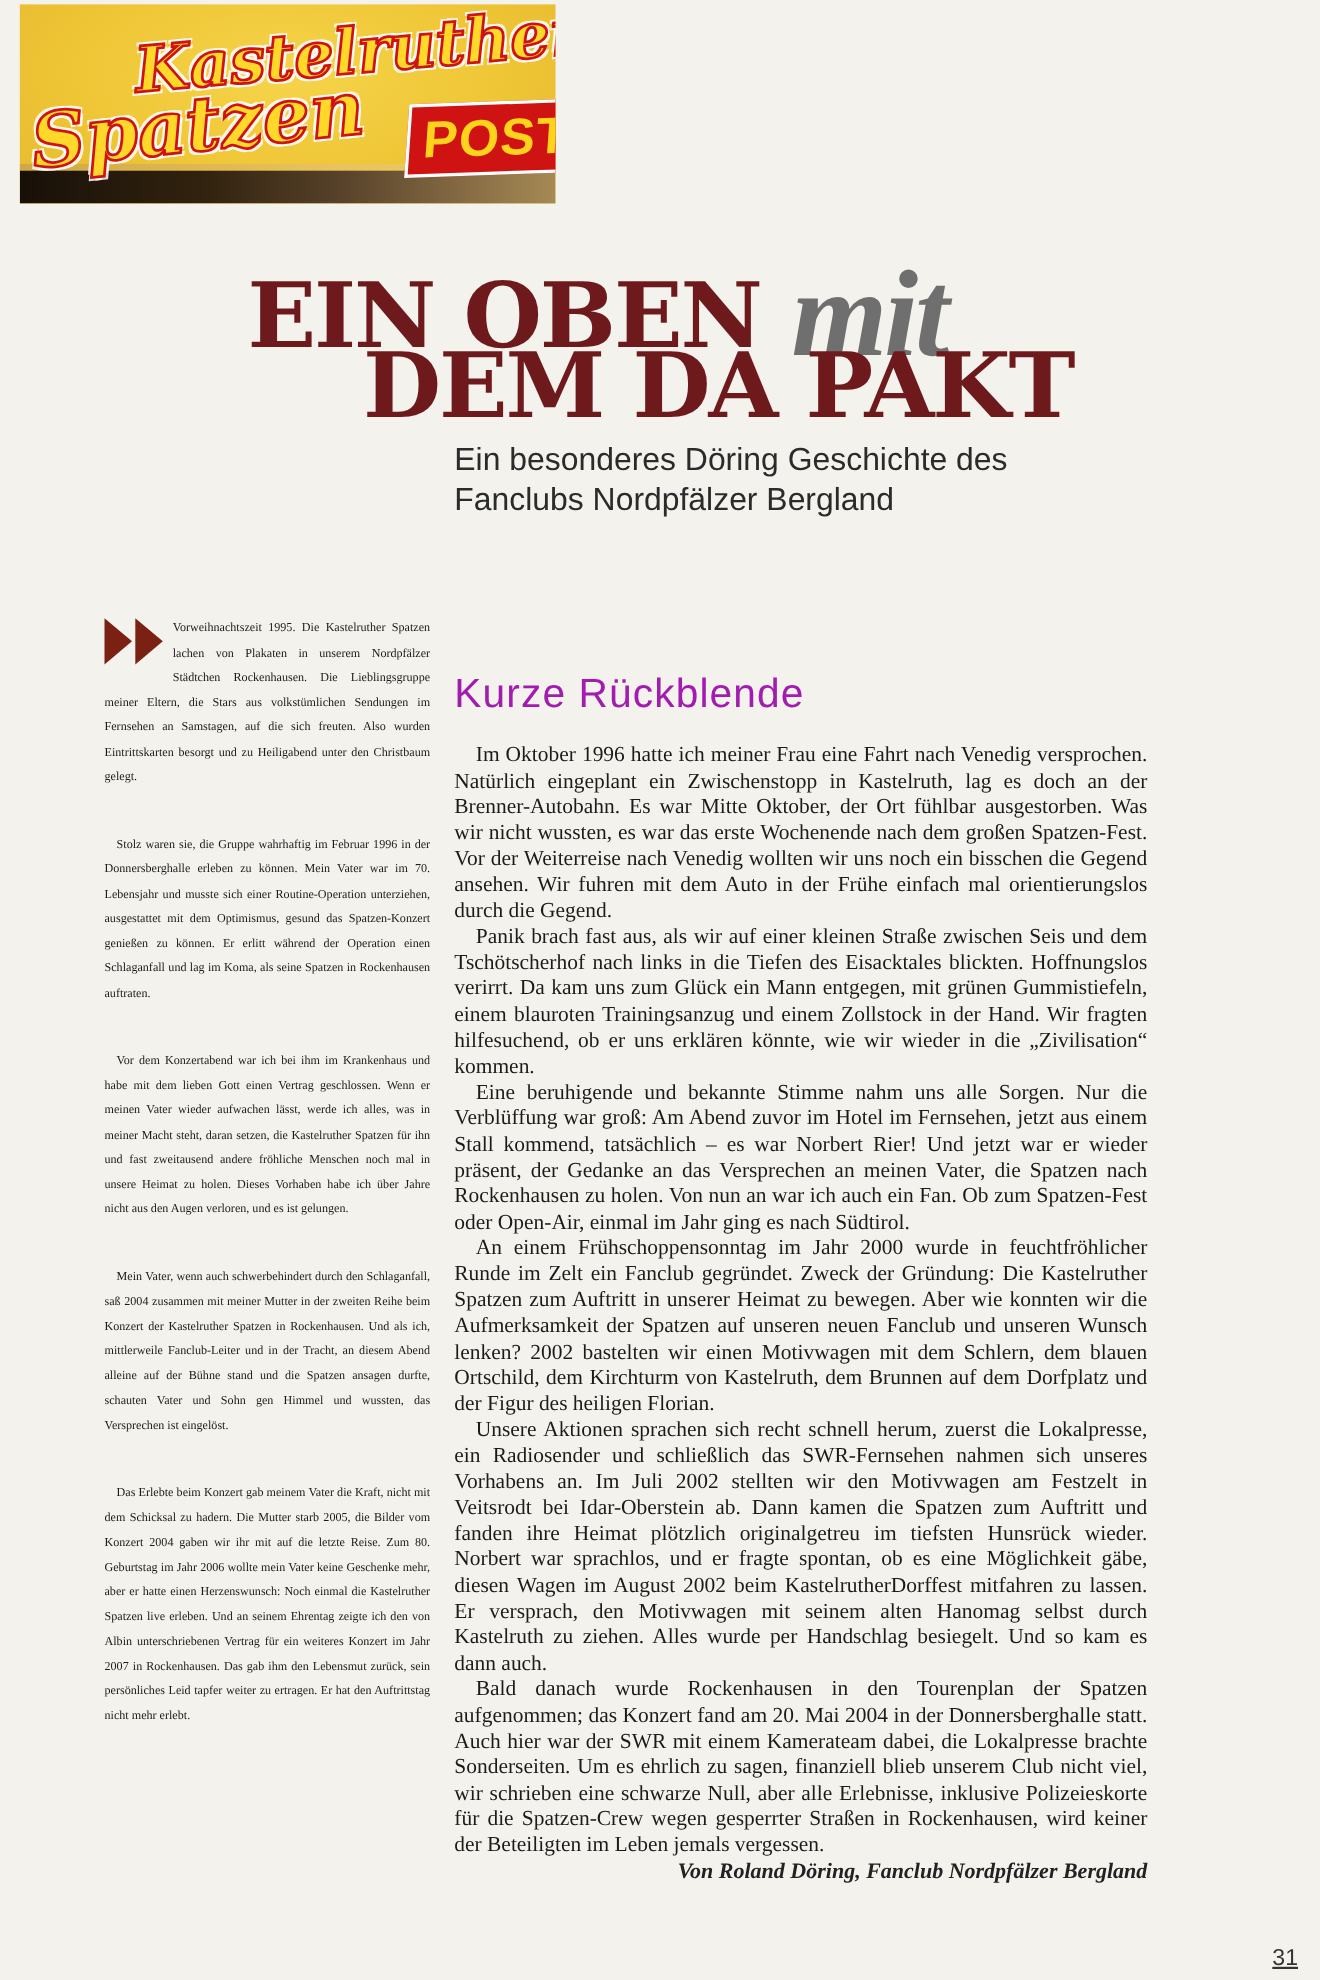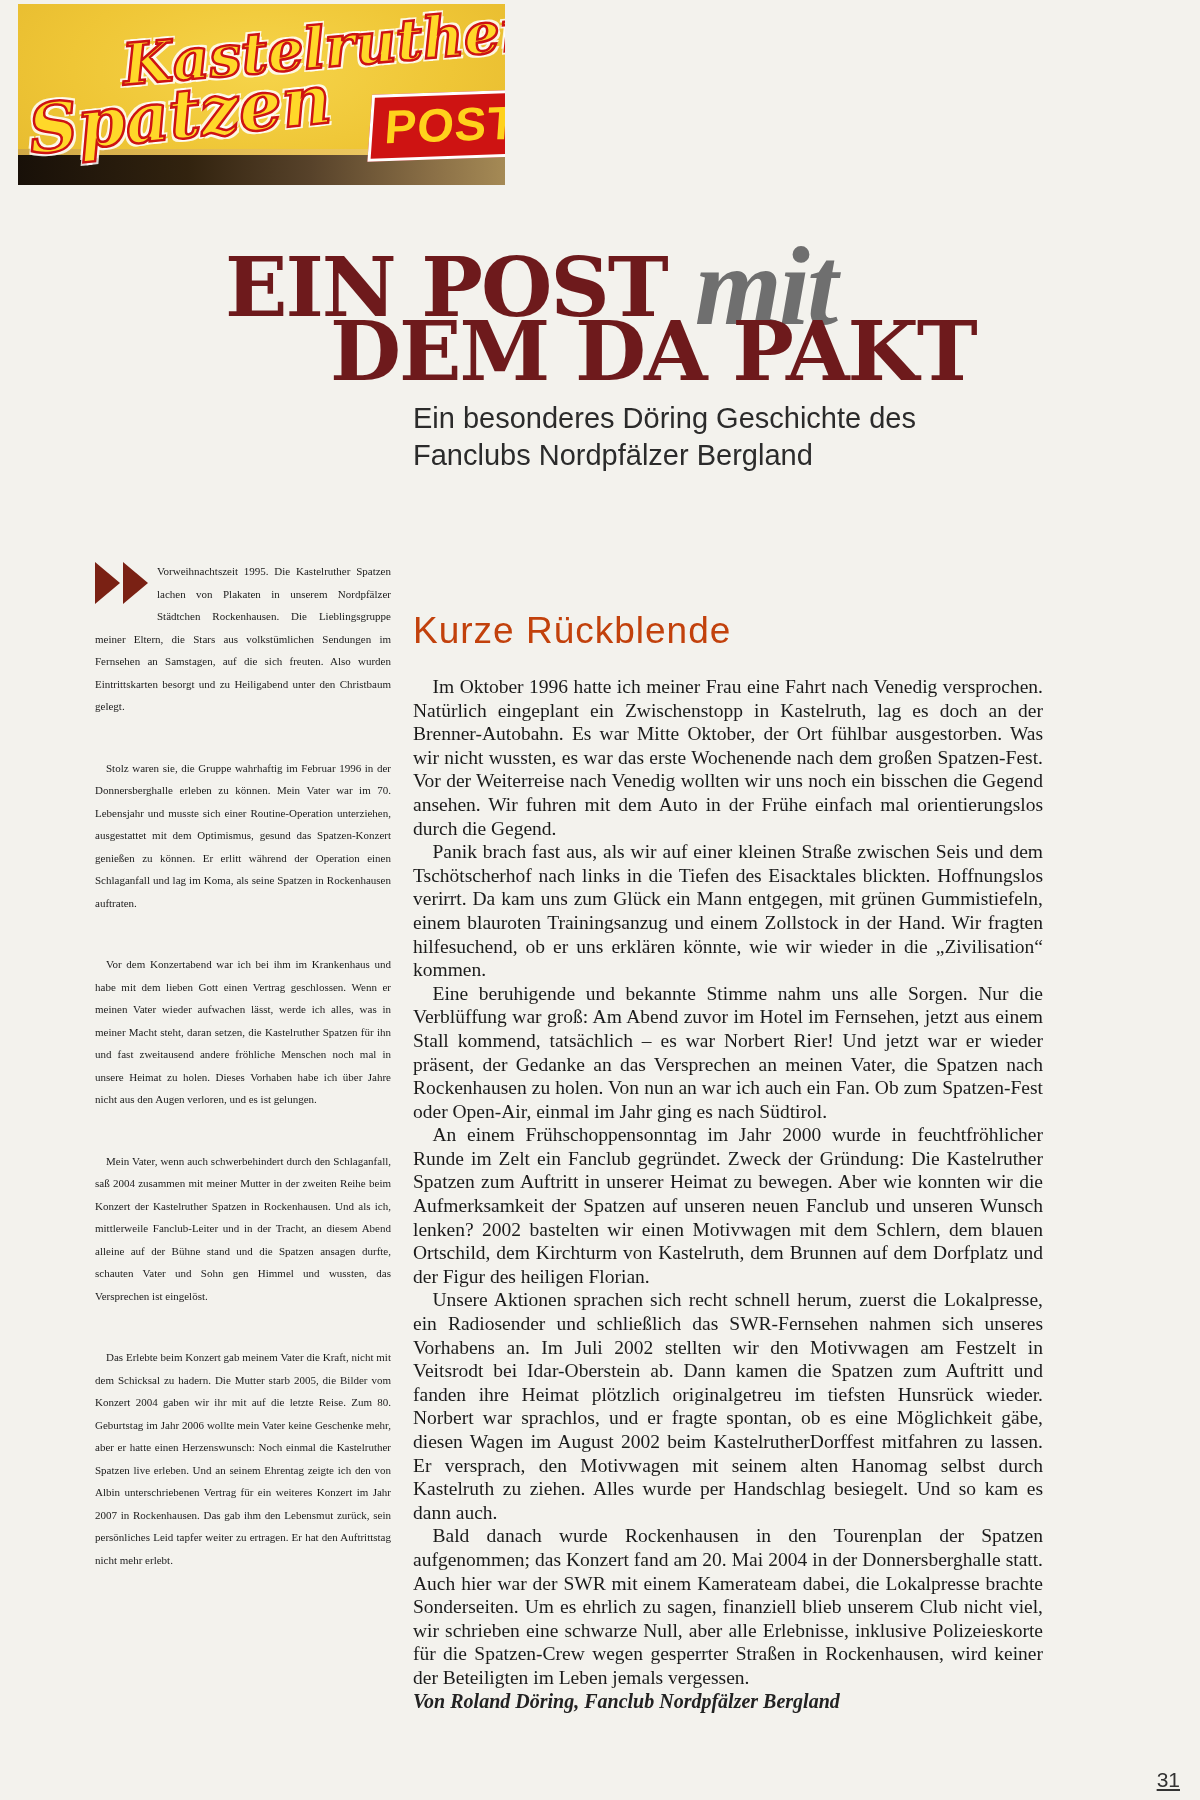--- a/index.html
+++ b/index.html
@@ -102,28 +102,28 @@
     border-bottom:21px solid transparent;
     margin-right:3px;
   }
   .col-right{
     position:absolute;left:413px;top:612px;width:630px;
     font-size:19.5px;line-height:23.6px;text-align:justify;
   }
   .col-right .rc-heading{
     font-family:"Liberation Sans", sans-serif;
     font-weight:400;font-size:37px;line-height:1;
-    color:#c2410c;letter-spacing:1px;
+    color:#a21caf;letter-spacing:1px;
     margin:0 0 26px 0;text-align:left;
   }
   .col-right p{text-indent:1em;}
   .byline{
     margin-top:28px;text-indent:0 !important;
     font-style:italic;font-weight:bold;font-size:20px;color:#222;
-    text-align:left;
+    text-align:right;
   }
 
   
   .page-num{
     position:absolute;right:20px;bottom:8px;
     font-family:"Liberation Sans", sans-serif;
     font-size:21px;color:#333;text-decoration:underline;
   }
 </style>
 </head>
@@ -133,21 +133,21 @@
 
   <div class="logo">
     <div class="logo-photo-strip"></div>
     <div class="logo-script l1">Kastelruther</div>
     <div class="logo-script l2">Spatzen</div>
     <div class="logo-badge">POST</div>
   </div>
 
 
   <div class="headline">
-    <div class="hl1"><span>EIN POST</span><span class="hl-accent">mit</span></div>
+    <div class="hl1"><span>EIN OBEN</span><span class="hl-accent">mit</span></div>
     <div class="hl2">DEM DA PAKT</div>
   </div>
   <div class="subtitle">Ein besonderes Döring Geschichte des Fanclubs Nordpfälzer Bergland</div>
 
   <div class="col-left">
     <p><span class="arrow-float"><span class="tri"></span><span class="tri"></span></span><span>Vorweihnachtszeit 1995. Die Kastelruther Spatzen lachen von Plakaten in unserem Nordpfälzer Städtchen Rockenhausen. Die Lieblingsgruppe meiner Eltern, die Stars aus volkstümlichen Sendungen im Fernsehen an Samstagen, auf die sich freuten. Also wurden Eintrittskarten besorgt und zu Heiligabend unter den Christbaum gelegt.</span></p>
     <p>Stolz waren sie, die Gruppe wahrhaftig im Februar 1996 in der Donnersberghalle erleben zu können. Mein Vater war im 70. Lebensjahr und musste sich einer Routine-Operation unterziehen, ausgestattet mit dem Optimismus, gesund das Spatzen-Konzert genießen zu können. Er erlitt während der Operation einen Schlaganfall und lag im Koma, als seine Spatzen in Rockenhausen auftraten.</p>
     <p>Vor dem Konzertabend war ich bei ihm im Krankenhaus und habe mit dem lieben Gott einen Vertrag geschlossen. Wenn er meinen Vater wieder aufwachen lässt, werde ich alles, was in meiner Macht steht, daran setzen, die Kastelruther Spatzen für ihn und fast zweitausend andere fröhliche Menschen noch mal in unsere Heimat zu holen. Dieses Vorhaben habe ich über Jahre nicht aus den Augen verloren, und es ist gelungen.</p>
     <p>Mein Vater, wenn auch schwerbehindert durch den Schlaganfall, saß 2004 zusammen mit meiner Mutter in der zweiten Reihe beim Konzert der Kastelruther Spatzen in Rockenhausen. Und als ich, mittlerweile Fanclub-Leiter und in der Tracht, an diesem Abend alleine auf der Bühne stand und die Spatzen ansagen durfte, schauten Vater und Sohn gen Himmel und wussten, das Versprechen ist eingelöst.</p>
     <p>Das Erlebte beim Konzert gab meinem Vater die Kraft, nicht mit dem Schicksal zu hadern. Die Mutter starb 2005, die Bilder vom Konzert 2004 gaben wir ihr mit auf die letzte Reise. Zum 80. Geburtstag im Jahr 2006 wollte mein Vater keine Geschenke mehr, aber er hatte einen Herzenswunsch: Noch einmal die Kastelruther Spatzen live erleben. Und an seinem Ehrentag zeigte ich den von Albin unterschriebenen Vertrag für ein weiteres Konzert im Jahr 2007 in Rockenhausen. Das gab ihm den Lebensmut zurück, sein persönliches Leid tapfer weiter zu ertragen. Er hat den Auftrittstag nicht mehr erlebt.</p>

